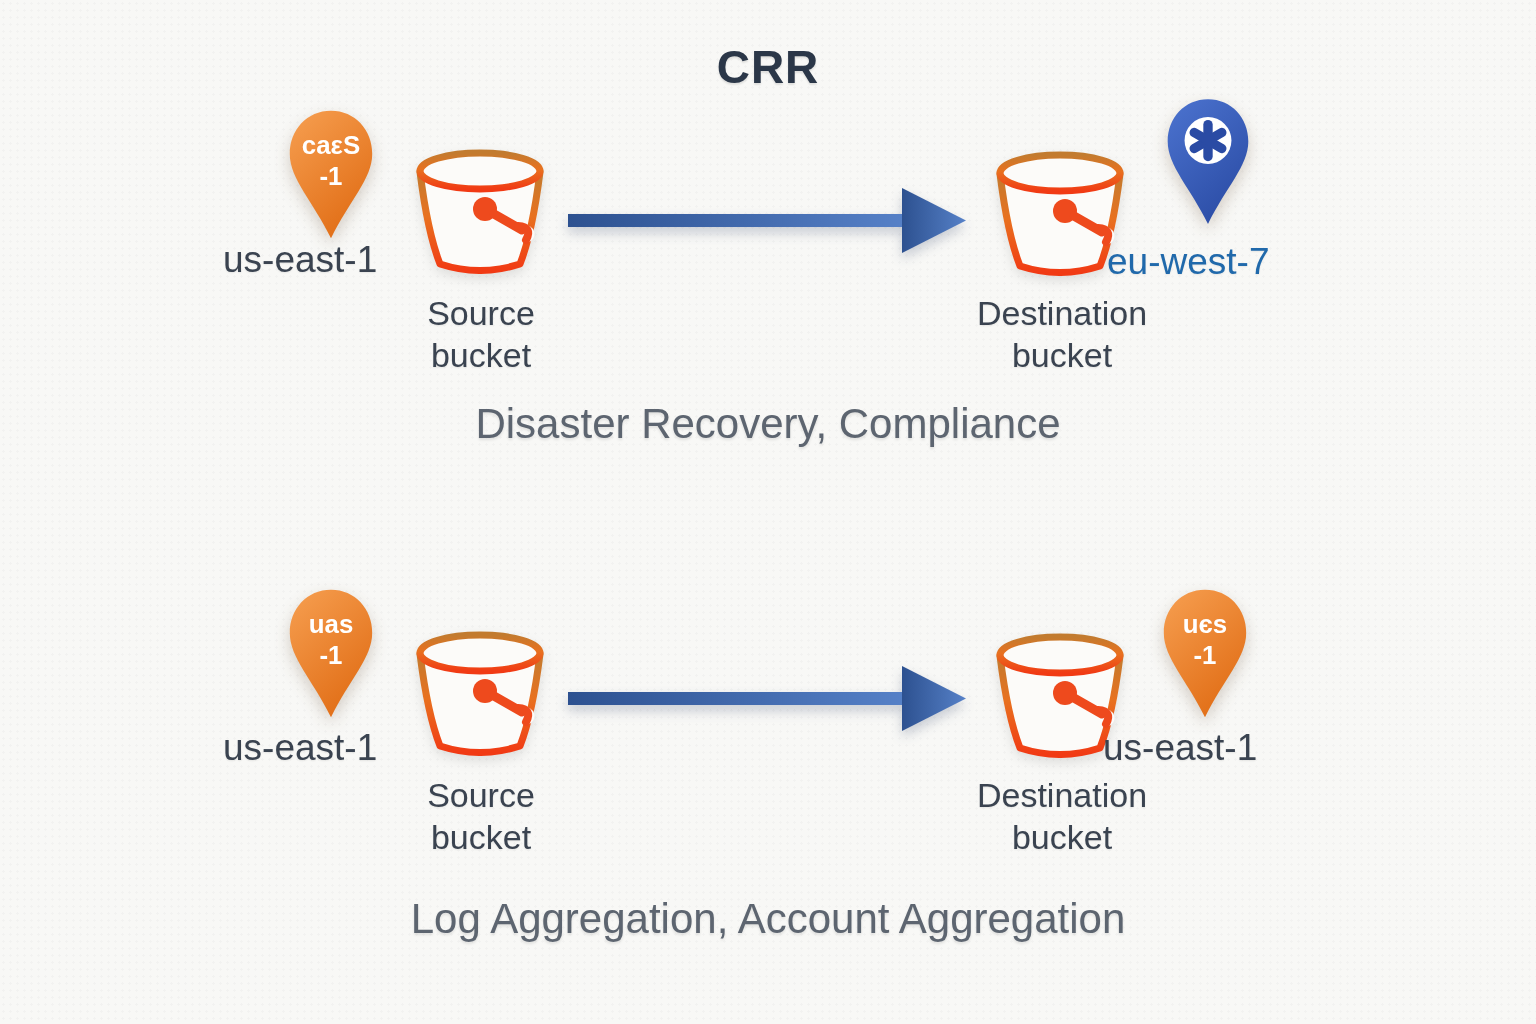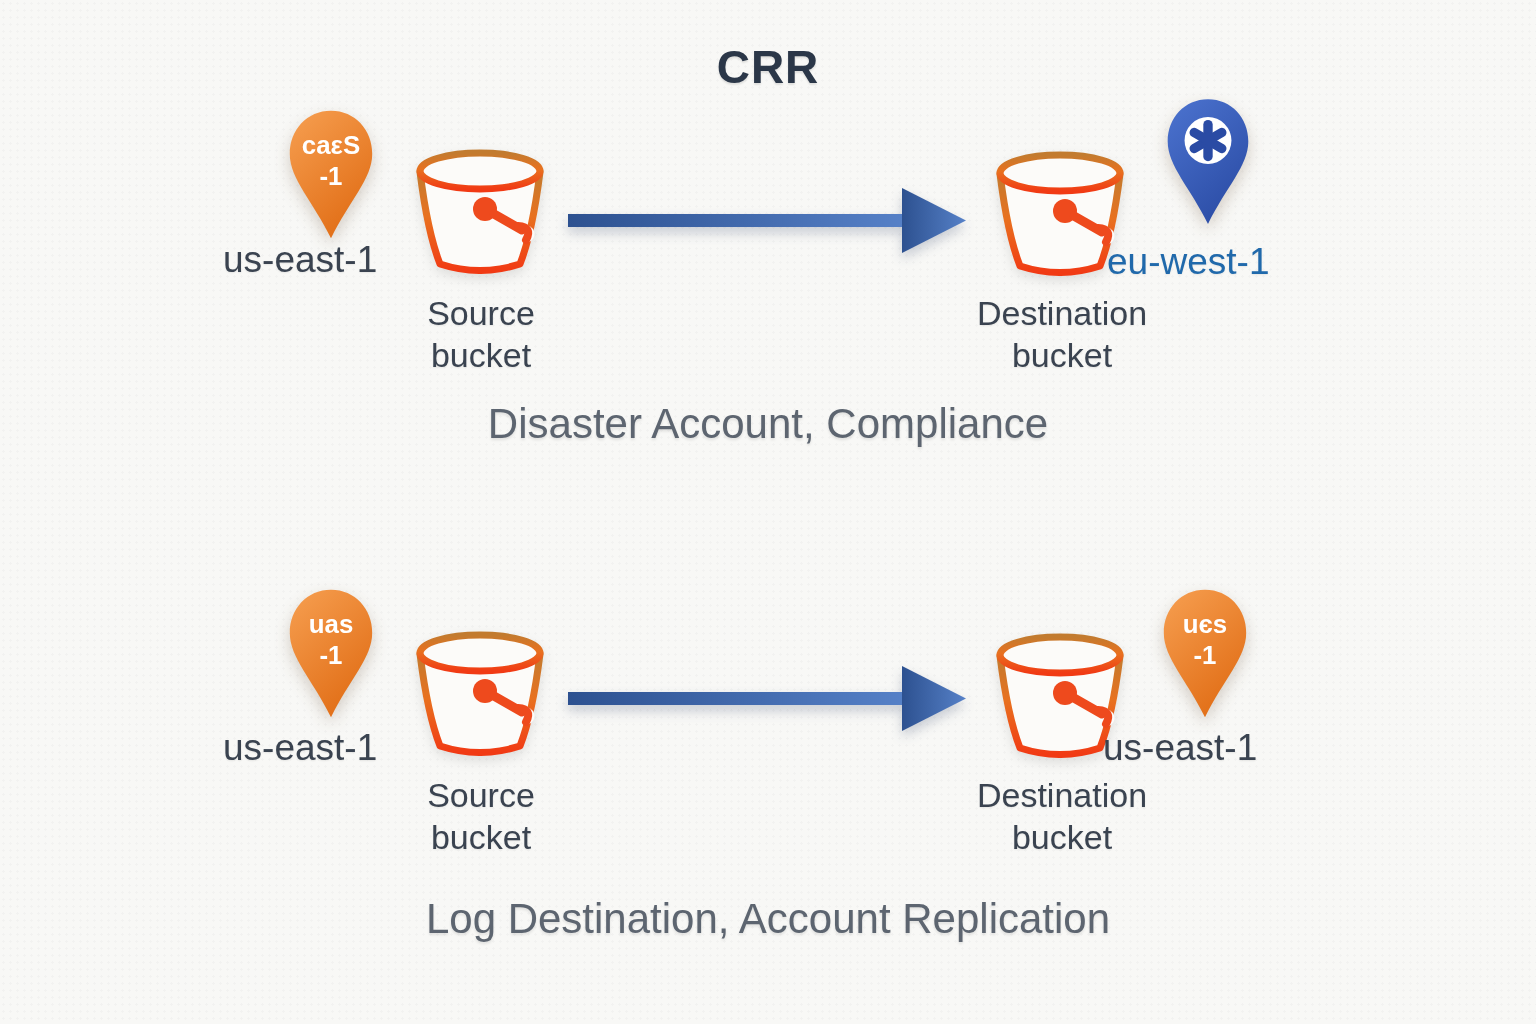--- a/index.html
+++ b/index.html
@@ -157,23 +157,23 @@
     <svg class="pin" style="left:1163px;top:96px;width:90px;height:134px" viewBox="0 0 96 142">
       <path class="pin-body-blue" d="M48 3 C23 3 5 23 5 48 C5 74 29 97 48 136 C67 97 91 74 91 48 C91 23 73 3 48 3 Z"></path>
       <circle class="pin-circle" cx="48" cy="47" r="25"></circle>
       <g class="pin-asterisk">
         <line x1="48" y1="30" x2="48" y2="64"></line>
         <line x1="48" y1="30" x2="48" y2="64" transform="rotate(60 48 47)"></line>
         <line x1="48" y1="30" x2="48" y2="64" transform="rotate(120 48 47)"></line>
       </g>
     </svg>
 
-    <div class="region-label blue" style="left:1107px;top:240px">eu-west-1</div>
-
-    <div class="sec-caption" style="top:399px">Disaster Account, Compliance</div>
+    <div class="region-label blue" style="left:1107px;top:240px">eu-west-7</div>
+
+    <div class="sec-caption" style="top:399px">Disaster Recovery, Compliance</div>
   </div>
 
   <div class="section">
 
 
     <svg class="pin" style="left:285px;top:587px;width:92px;height:136px" viewBox="0 0 96 142">
       <path class="pin-body-orange" d="M48 3 C23 3 5 23 5 48 C5 74 29 97 48 136 C67 97 91 74 91 48 C91 23 73 3 48 3 Z"></path>
       <text class="pin-text" x="48" y="48">uas</text>
       <text class="pin-text" x="48" y="80">-1</text>
     </svg>
@@ -214,16 +214,16 @@
     </div>
 
     <svg class="pin" style="left:1159px;top:587px;width:92px;height:136px" viewBox="0 0 96 142">
       <path class="pin-body-orange" d="M48 3 C23 3 5 23 5 48 C5 74 29 97 48 136 C67 97 91 74 91 48 C91 23 73 3 48 3 Z"></path>
       <text class="pin-text" x="48" y="48">uєs</text>
       <text class="pin-text" x="48" y="80">-1</text>
     </svg>
 
     <div class="region-label" style="left:1103px;top:726px">us-east-1</div>
 
-    <div class="sec-caption" style="top:894px">Log Destination, Account Replication</div>
+    <div class="sec-caption" style="top:894px">Log Aggregation, Account Aggregation</div>
   </div>
 
 </div>
 
 </body></html>

